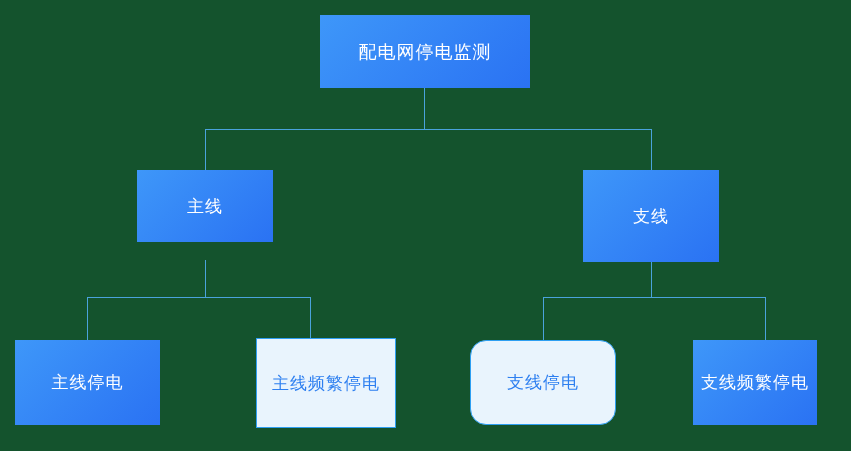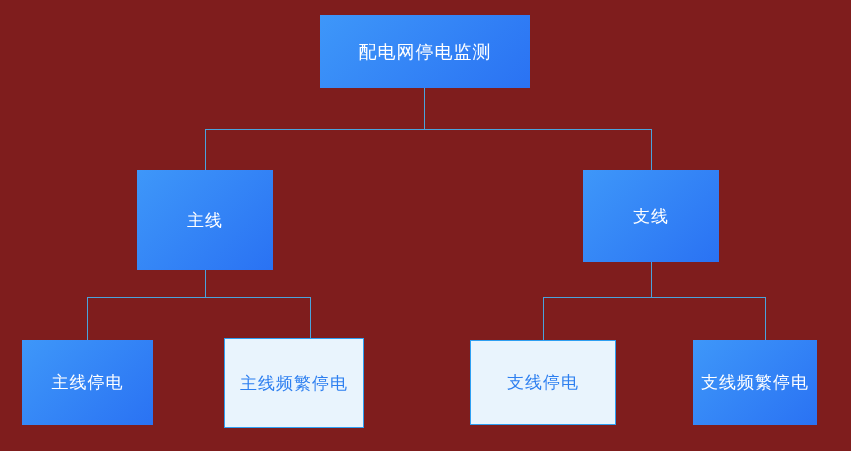--- a/index.html
+++ b/index.html
@@ -13,21 +13,21 @@
   *{box-sizing:border-box;}
   html,body{margin:0;padding:0;}
   body{
     font-family:"DejaVu Sans","Liberation Sans",sans-serif;
     background:#ffffff;
   }
   .canvas{
     position:relative;
     width:851px;
     height:451px;
-    background:#7f1d1d;
+    background:#14532d;
     overflow:hidden;
   }
   .node{
     position:absolute;
     display:flex;
     align-items:center;
     justify-content:center;
     background:linear-gradient(135deg,var(--node-gradient-start),var(--node-gradient-end));
     color:#ffffff;
     font-size:17px;
@@ -65,33 +65,33 @@
 
   <div class="vline" style="left:651px;top:260px;height:37px;"></div>
   <div class="hline" style="left:543px;top:297px;width:222px;"></div>
   <div class="vline" style="left:543px;top:297px;height:43px;"></div>
   <div class="vline" style="left:765px;top:297px;height:43px;"></div>
 
   <div class="node root" style="left:320px;top:15px;width:210px;height:73px;">
     <span>配电网停电监测</span>
   </div>
 
-  <div class="node" style="left:137px;top:170px;width:136px;height:100px;">
+  <div class="node" style="left:137px;top:170px;width:136px;height:72px;">
     <span>主线</span>
   </div>
   <div class="node" style="left:583px;top:170px;width:136px;height:92px;">
     <span>支线</span>
   </div>
 
-  <div class="node" style="left:22px;top:340px;width:131px;height:85px;">
+  <div class="node" style="left:15px;top:340px;width:145px;height:85px;">
     <span>主线停电</span>
   </div>
-  <div class="node light" style="left:224px;top:338px;width:140px;height:90px;">
+  <div class="node light" style="left:256px;top:338px;width:140px;height:90px;">
     <span>主线频繁停电</span>
   </div>
-  <div class="node light" style="left:470px;top:340px;width:146px;height:85px;">
+  <div class="node light" style="left:470px;top:340px;width:146px;height:85px;border-radius:16px;">
     <span>支线停电</span>
   </div>
   <div class="node" style="left:693px;top:340px;width:124px;height:85px;">
     <span>支线频繁停电</span>
   </div>
 
 </div>
 
 </body></html>

